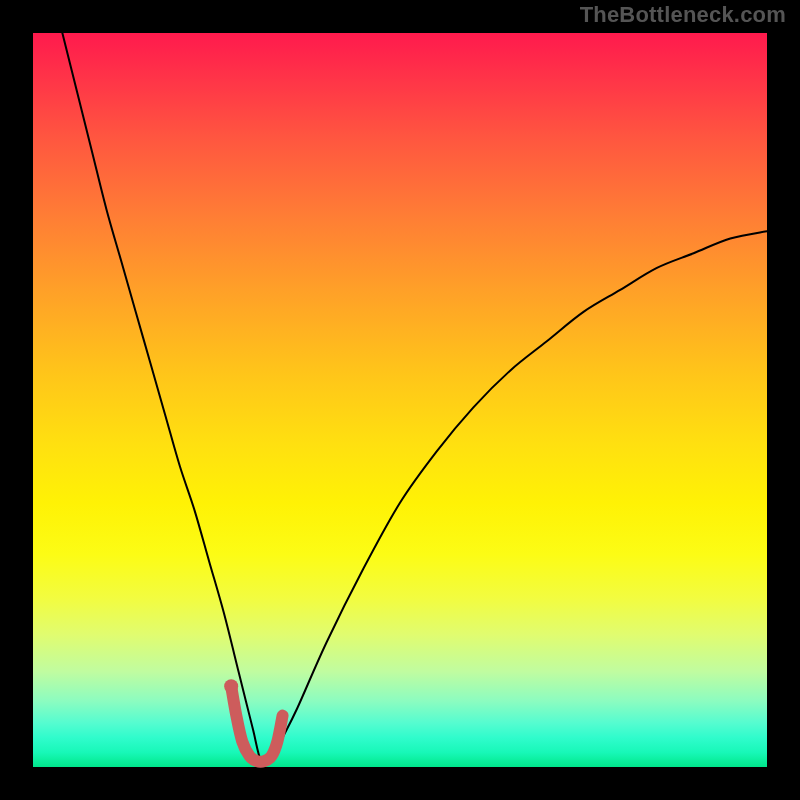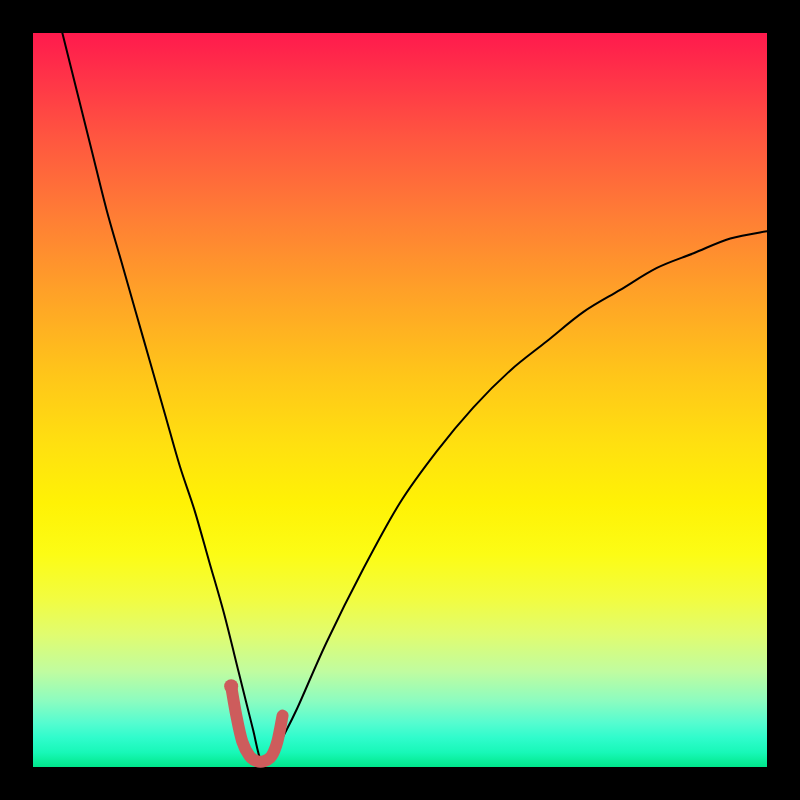--- a/index.html
+++ b/index.html
@@ -65,13 +65,14 @@
 <div id="stage">
 
   <div id="plot-bg"></div>
 
   <svg class="curves" viewBox="0 0 734 734" preserveAspectRatio="none">
     <path id="main-curve" fill="none" stroke-width="2" stroke-linecap="round" stroke="#000000" d="M 29.36,0 C 31.806666666666665,9.78666666666667 39.14666666666667,39.14666666666669 44.04,58.72000000000003 C 48.93333333333333,78.29333333333336 53.82666666666667,97.86666666666673 58.72,117.44000000000005 C 63.61333333333333,137.01333333333338 68.50666666666667,157.80999999999997 73.4,176.15999999999997 C 78.29333333333334,194.50999999999996 83.18666666666667,210.41333333333336 88.08,227.54000000000002 C 92.97333333333333,244.66666666666669 97.86666666666667,261.79333333333335 102.76,278.92 C 107.65333333333334,296.0466666666667 112.54666666666667,313.1733333333333 117.44,330.29999999999995 C 122.33333333333333,347.4266666666666 127.22666666666667,364.55333333333334 132.12,381.68 C 137.01333333333335,398.8066666666667 141.9066666666667,417.15666666666664 146.8,433.06 C 151.69333333333333,448.96333333333337 156.58666666666664,461.1966666666667 161.48,477.1 C 166.37333333333333,493.00333333333333 171.26666666666665,511.35333333333335 176.16,528.48 C 181.05333333333334,545.6066666666667 185.94666666666666,561.51 190.84,579.86 C 195.73333333333335,598.21 201.85000000000002,623.9000000000001 205.52,638.58 C 209.19,653.26 210.41333333333333,658.1533333333334 212.85999999999999,667.94 C 215.30666666666664,677.7266666666667 217.75333333333333,687.5133333333333 220.2,697.3 C 222.64666666666665,707.0866666666666 225.09333333333333,721.7666666666667 227.54,726.66 C 229.98666666666665,731.5533333333333 232.43333333333334,727.8833333333333 234.88,726.66 C 237.32666666666665,725.4366666666666 239.7733333333333,722.99 242.22,719.32 C 244.66666666666669,715.6500000000001 245.89000000000004,711.98 249.56000000000003,704.64 C 253.23000000000002,697.3 256.90000000000003,691.1833333333333 264.24,675.28 C 271.58,659.3766666666667 282.59000000000003,632.4633333333334 293.6,609.22 C 304.61,585.9766666666667 318.06666666666666,559.0633333333333 330.3,535.8199999999999 C 342.53333333333336,512.5766666666666 354.76666666666665,489.3333333333333 367,469.76 C 379.23333333333335,450.18666666666667 391.4666666666667,434.2833333333333 403.70000000000005,418.38 C 415.9333333333334,402.4766666666667 428.16666666666663,387.7966666666667 440.4,374.34000000000003 C 452.6333333333333,360.8833333333334 464.8666666666667,348.65 477.1,337.64 C 489.33333333333337,326.63 501.5666666666666,318.0666666666667 513.8,308.28000000000003 C 526.0333333333333,298.49333333333334 538.2666666666667,287.48333333333335 550.5,278.92 C 562.7333333333333,270.3566666666667 574.9666666666667,264.24 587.2,256.9 C 599.4333333333334,249.55999999999997 611.6666666666666,240.99666666666658 623.9,234.87999999999994 C 636.1333333333333,228.7633333333333 648.3666666666667,225.09333333333336 660.6,220.20000000000005 C 672.8333333333334,215.30666666666673 685.0666666666666,209.18999999999997 697.3,205.51999999999998 C 709.5333333333333,201.85 727.8833333333333,199.4033333333334 734,198.18000000000006"></path>
     <path id="overlay-curve" fill="none" stroke-width="12" stroke-linecap="round" stroke-linejoin="round" stroke="#cd5c5c" d="M 198.18,653.26 C 199.03633333333335,658.1533333333333 201.483,673.445 203.31799999999998,682.62 C 205.15299999999996,691.795 206.98799999999997,701.5816666666666 209.18999999999997,708.31 C 211.39199999999997,715.0383333333333 214.08333333333331,719.687 216.53,722.99 C 218.9766666666667,726.293 221.42333333333335,727.2716666666668 223.87,728.128 C 226.31666666666666,728.9843333333333 228.76333333333335,728.9843333333333 231.21,728.128 C 233.65666666666667,727.2716666666668 236.348,726.293 238.55,722.99 C 240.752,719.687 242.58699999999996,715.0383333333333 244.42199999999997,708.31 C 246.25699999999998,701.5816666666666 248.7036666666667,686.9016666666666 249.56000000000003,682.62"></path>
     <circle id="overlay-dot" r="7" fill="#cd5c5c" cx="198.18" cy="653.26"></circle>
   </svg>
 
+  <div id="watermark">TheBottleneck.com</div>
 </div>
 
 </body></html>

